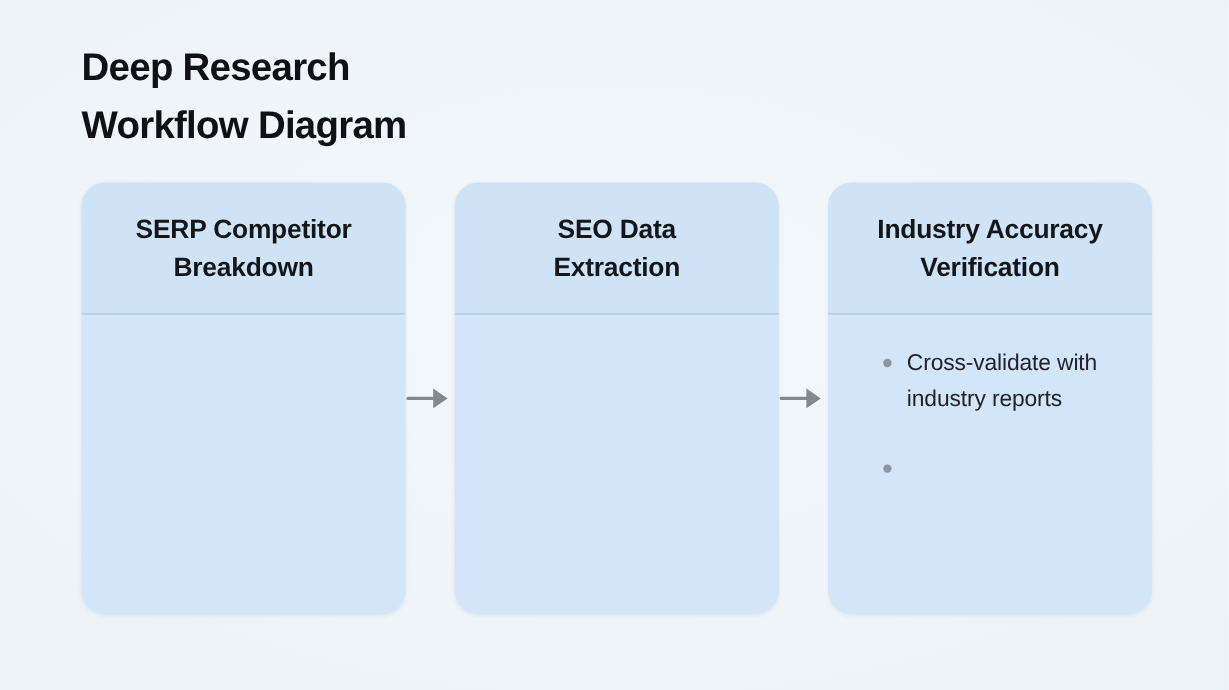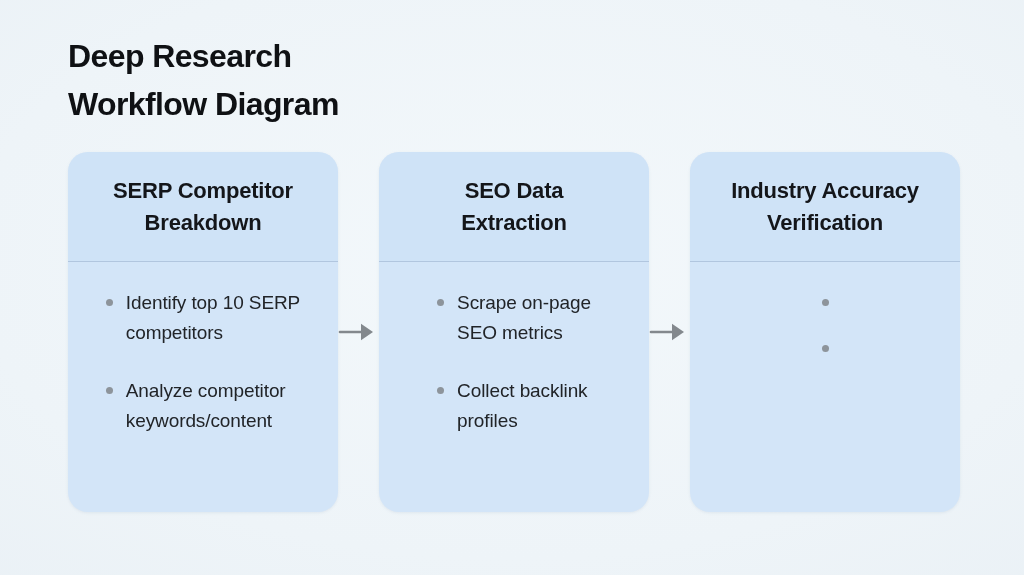--- a/index.html
+++ b/index.html
@@ -122,75 +122,53 @@
   <h1 class="page-title">Deep Research
 Workflow Diagram</h1>
 
   <div class="cards-row">
 
     <section class="card">
       <header class="card-header">
         <h2 class="card-title">SERP Competitor
 Breakdown</h2>
       </header>
-      <ul class="bullet-list">
-        <li class="bullet-item">
-          <span class="bullet-dot"></span>
-          <span class="bullet-text">Identify top 10 SERP
-competitors</span>
-        </li>
-        <li class="bullet-item">
-          <span class="bullet-dot"></span>
-          <span class="bullet-text">Analyze competitor
-keywords/content</span>
-        </li>
-      </ul>
     </section>
 
     <div class="arrow-gap">
       <svg width="41" height="22" viewBox="0 0 41 22">
         <line x1="2" y1="11" x2="28" y2="11" stroke="#83888d" stroke-width="2.6" stroke-linecap="round"></line>
         <path d="M23 2.8 L35 11 L23 19.2 Z" fill="#83888d"></path>
       </svg>
     </div>
 
     <section class="card">
       <header class="card-header">
         <h2 class="card-title">SEO Data
 Extraction</h2>
       </header>
-      <ul class="bullet-list">
-        <li class="bullet-item">
-          <span class="bullet-dot"></span>
-          <span class="bullet-text">Scrape on-page
-SEO metrics</span>
-        </li>
-        <li class="bullet-item">
-          <span class="bullet-dot"></span>
-          <span class="bullet-text">Collect backlink
-profiles</span>
-        </li>
-      </ul>
     </section>
 
     <div class="arrow-gap">
       <svg width="41" height="22" viewBox="0 0 41 22">
         <line x1="2" y1="11" x2="28" y2="11" stroke="#83888d" stroke-width="2.6" stroke-linecap="round"></line>
         <path d="M23 2.8 L35 11 L23 19.2 Z" fill="#83888d"></path>
       </svg>
     </div>
 
     <section class="card">
       <header class="card-header">
         <h2 class="card-title">Industry Accuracy
 Verification</h2>
       </header>
       <ul class="bullet-list">
         <li class="bullet-item">
           <span class="bullet-dot"></span>
+          <span class="bullet-text">Cross-validate with
+industry reports</span>
         </li>
         <li class="bullet-item">
           <span class="bullet-dot"></span>
         </li>
       </ul>
     </section>
 
   </div>
 </div>
 

